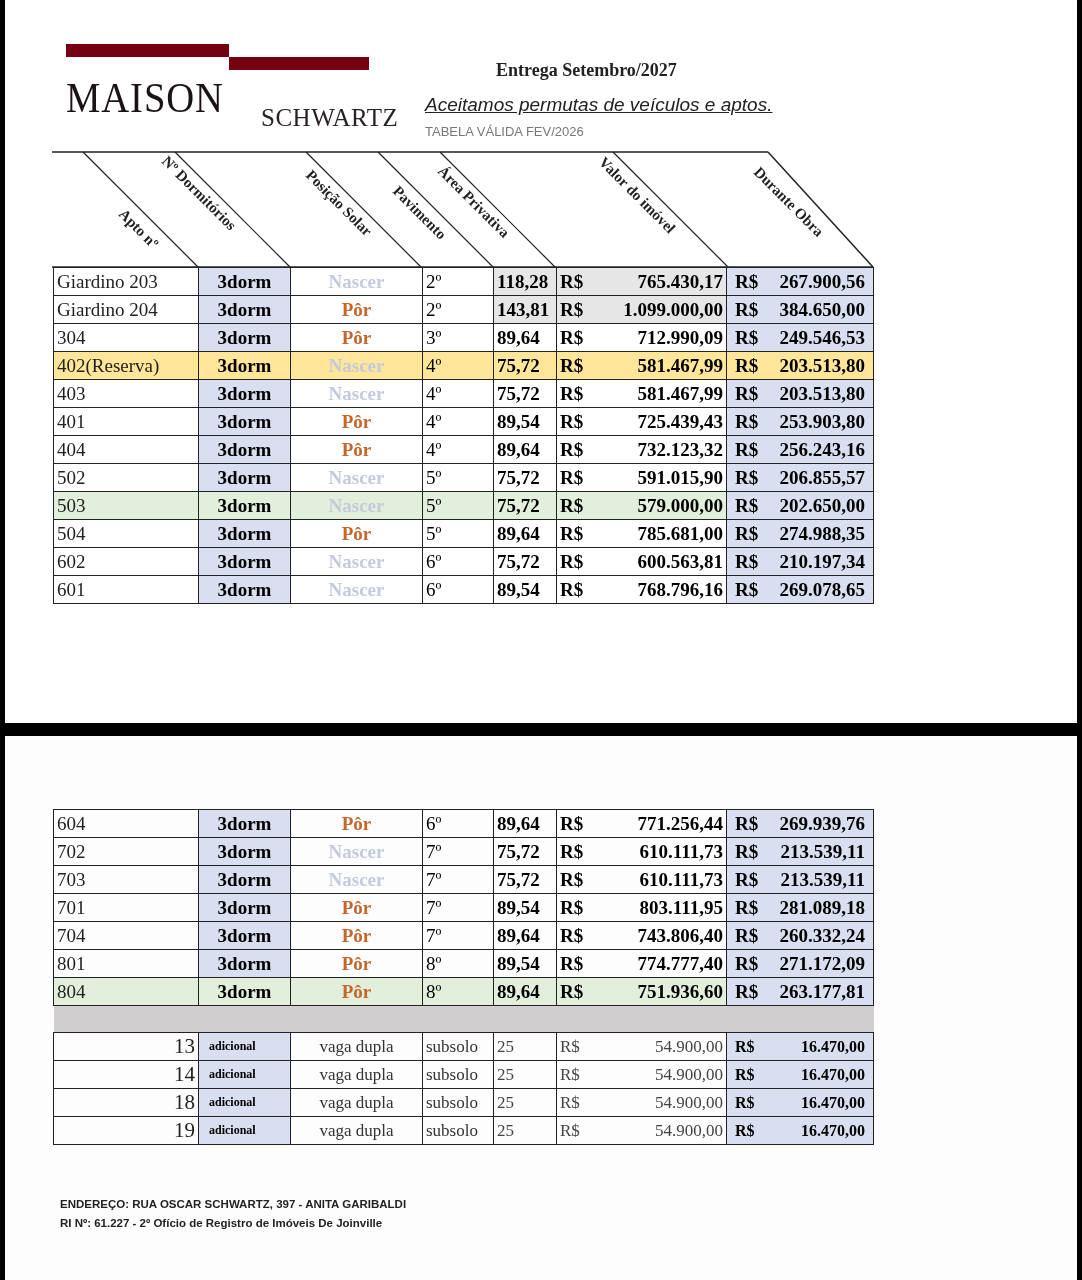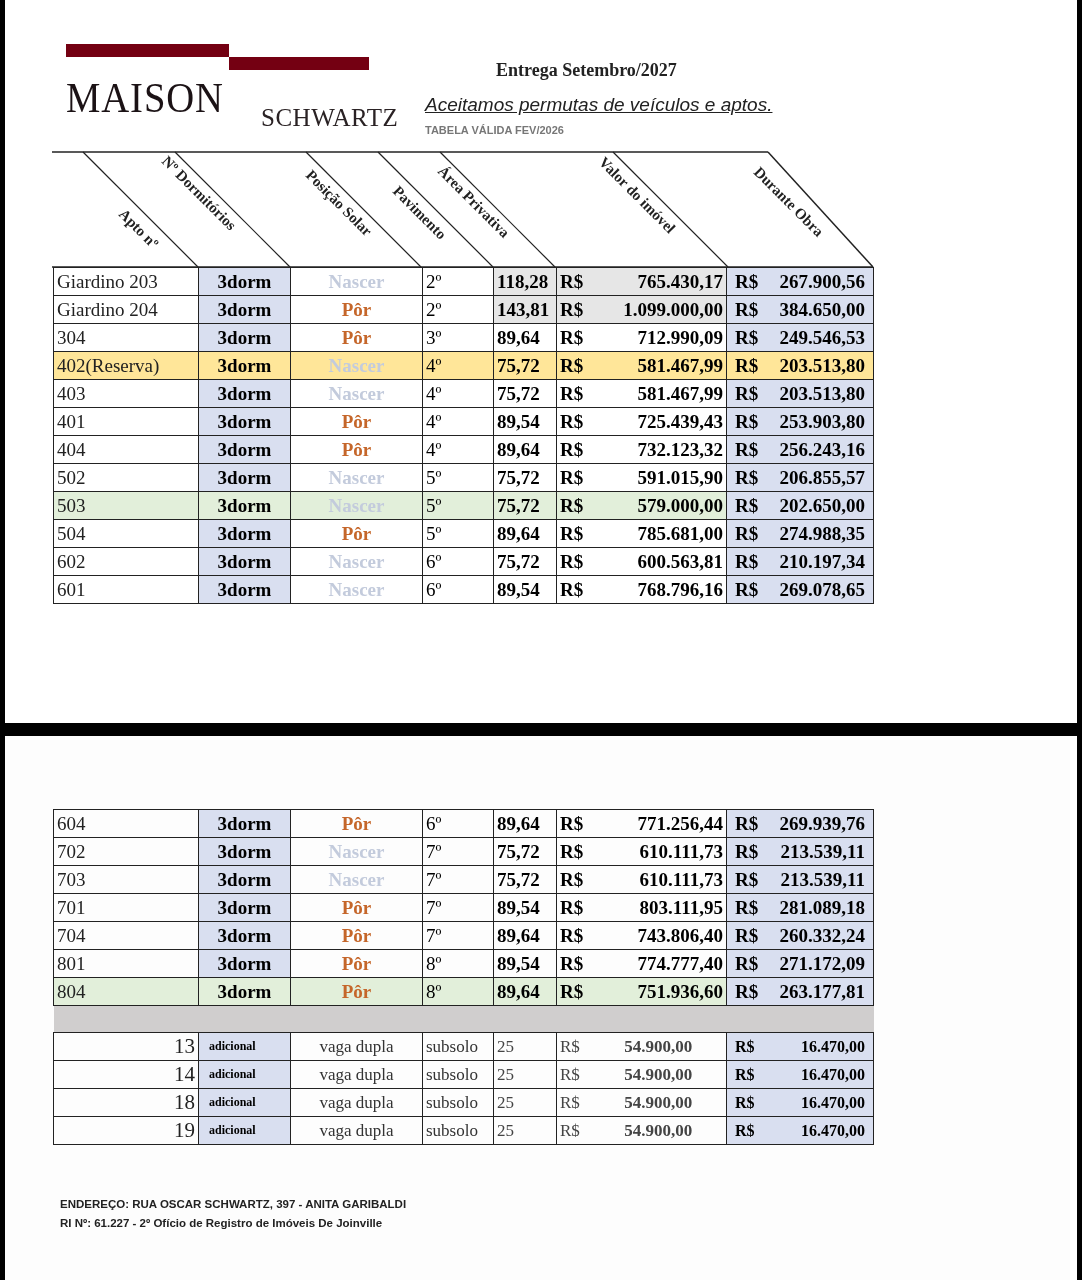--- a/index.html
+++ b/index.html
@@ -5,21 +5,21 @@
   html, body { margin:0; padding:0; }
   body { width:1082px; height:1280px; background:#000; position:relative; overflow:hidden; font-family:"Liberation Serif", serif; }
   .page { position:absolute; background:#fff; }
   .page1 { left:5px; top:0; width:1072px; height:723px; }
   .page2 { left:5px; top:736px; width:1072px; height:544px; background:#fdfdfd; }
   .bar { position:absolute; background:#740012; }
   .logo-main { position:absolute; left:61px; top:74px; font-size:42px; letter-spacing:1px; color:#1b1215; font-family:"Liberation Serif", serif; transform:scaleX(0.92); transform-origin:left top; }
   .logo-sub { position:absolute; left:224px; top:104px; font-size:25px; color:#2a2224; font-family:"Liberation Serif", serif; letter-spacing:0.5px;margin-left:32px; }
   .entrega { position:absolute; left:491px; top:60px; font-size:18px; font-weight:bold; color:#222; }
   .permutas { position:absolute; left:420px; top:94px; font-size:19px; font-style:italic; text-decoration:underline; color:#222; font-family:"Liberation Sans", sans-serif; }
-  .validade { position:absolute; left:420px; top:124px; font-size:11px; color:#777; font-family:"Liberation Sans", sans-serif;font-weight:bold; }
+  .validade { position:absolute; left:420px; top:124px; font-size:13px; color:#777; font-family:"Liberation Sans", sans-serif; }
   table.grid { position:absolute; border-collapse:collapse; table-layout:fixed; }
   table.grid td { border:1.5px solid #222; height:28px; padding:0 3px; font-size:19px; white-space:nowrap; overflow:hidden; box-sizing:border-box; }
   .c-apto { text-align:left; font-size:20px; color:#222;margin-left:8px; }
   .c-dorm { background:#d9dff0; text-align:center; font-weight:bold; font-size:18px; }
   .c-pos { text-align:center; font-weight:bold; font-size:18px; }
   .nascer { color:#c3cbdc; }
   .por { color:#c5662a;margin-left:48px; }
   .c-pav { font-size:11px; vertical-align:middle; padding-left:2px; }
   .c-area { font-weight:bold; font-size:16px; }
   .c-rs { border-right:none !important; font-weight:bold; font-size:16px; text-align:left; }
@@ -30,21 +30,21 @@
   tr.yellow td { background:#ffe699 !important; }
   tr.green td:not(.c-drs):not(.c-dval) { background:#e2efda; }
   tr.green .c-dorm { background:#e2efda; }
   tr.sep td { background:#d0cece; border-left:none; border-right:none; height:27px; }
   tr.add .c-apto { text-align:right; font-size:21px; }
   tr.add .c-dorm { font-size:12px; text-align:left; padding-left:10px; }
   tr.add .c-pos { font-weight:normal; font-size:17px; color:#333; }
   tr.add .c-pav { font-size:17px; color:#333; }
   tr.add .c-area { font-weight:normal; font-size:17px; color:#444;margin-top:40px; }
   tr.add .c-rs { font-weight:normal; font-size:17px; color:#444; }
-  tr.add .c-valor { font-weight:bold; font-size:17px; color:#444;text-align:center; }
+  tr.add .c-valor { font-weight:normal; font-size:17px; color:#444; }
   tr.add .c-drs { font-size:16px; }
   tr.add .c-dval { font-size:16px; }
   .header-svg { position:absolute; left:48px; top:150px; }
   .footer { position:absolute; left:55px; font-family:"Liberation Sans", sans-serif; font-size:11.5px; font-weight:bold; color:#222; }
 </style>
 </head>
 <body>
 
 <div class="page page1">
   <div class="bar" style="left:61px;top:44px;width:163px;height:13px;"></div>

